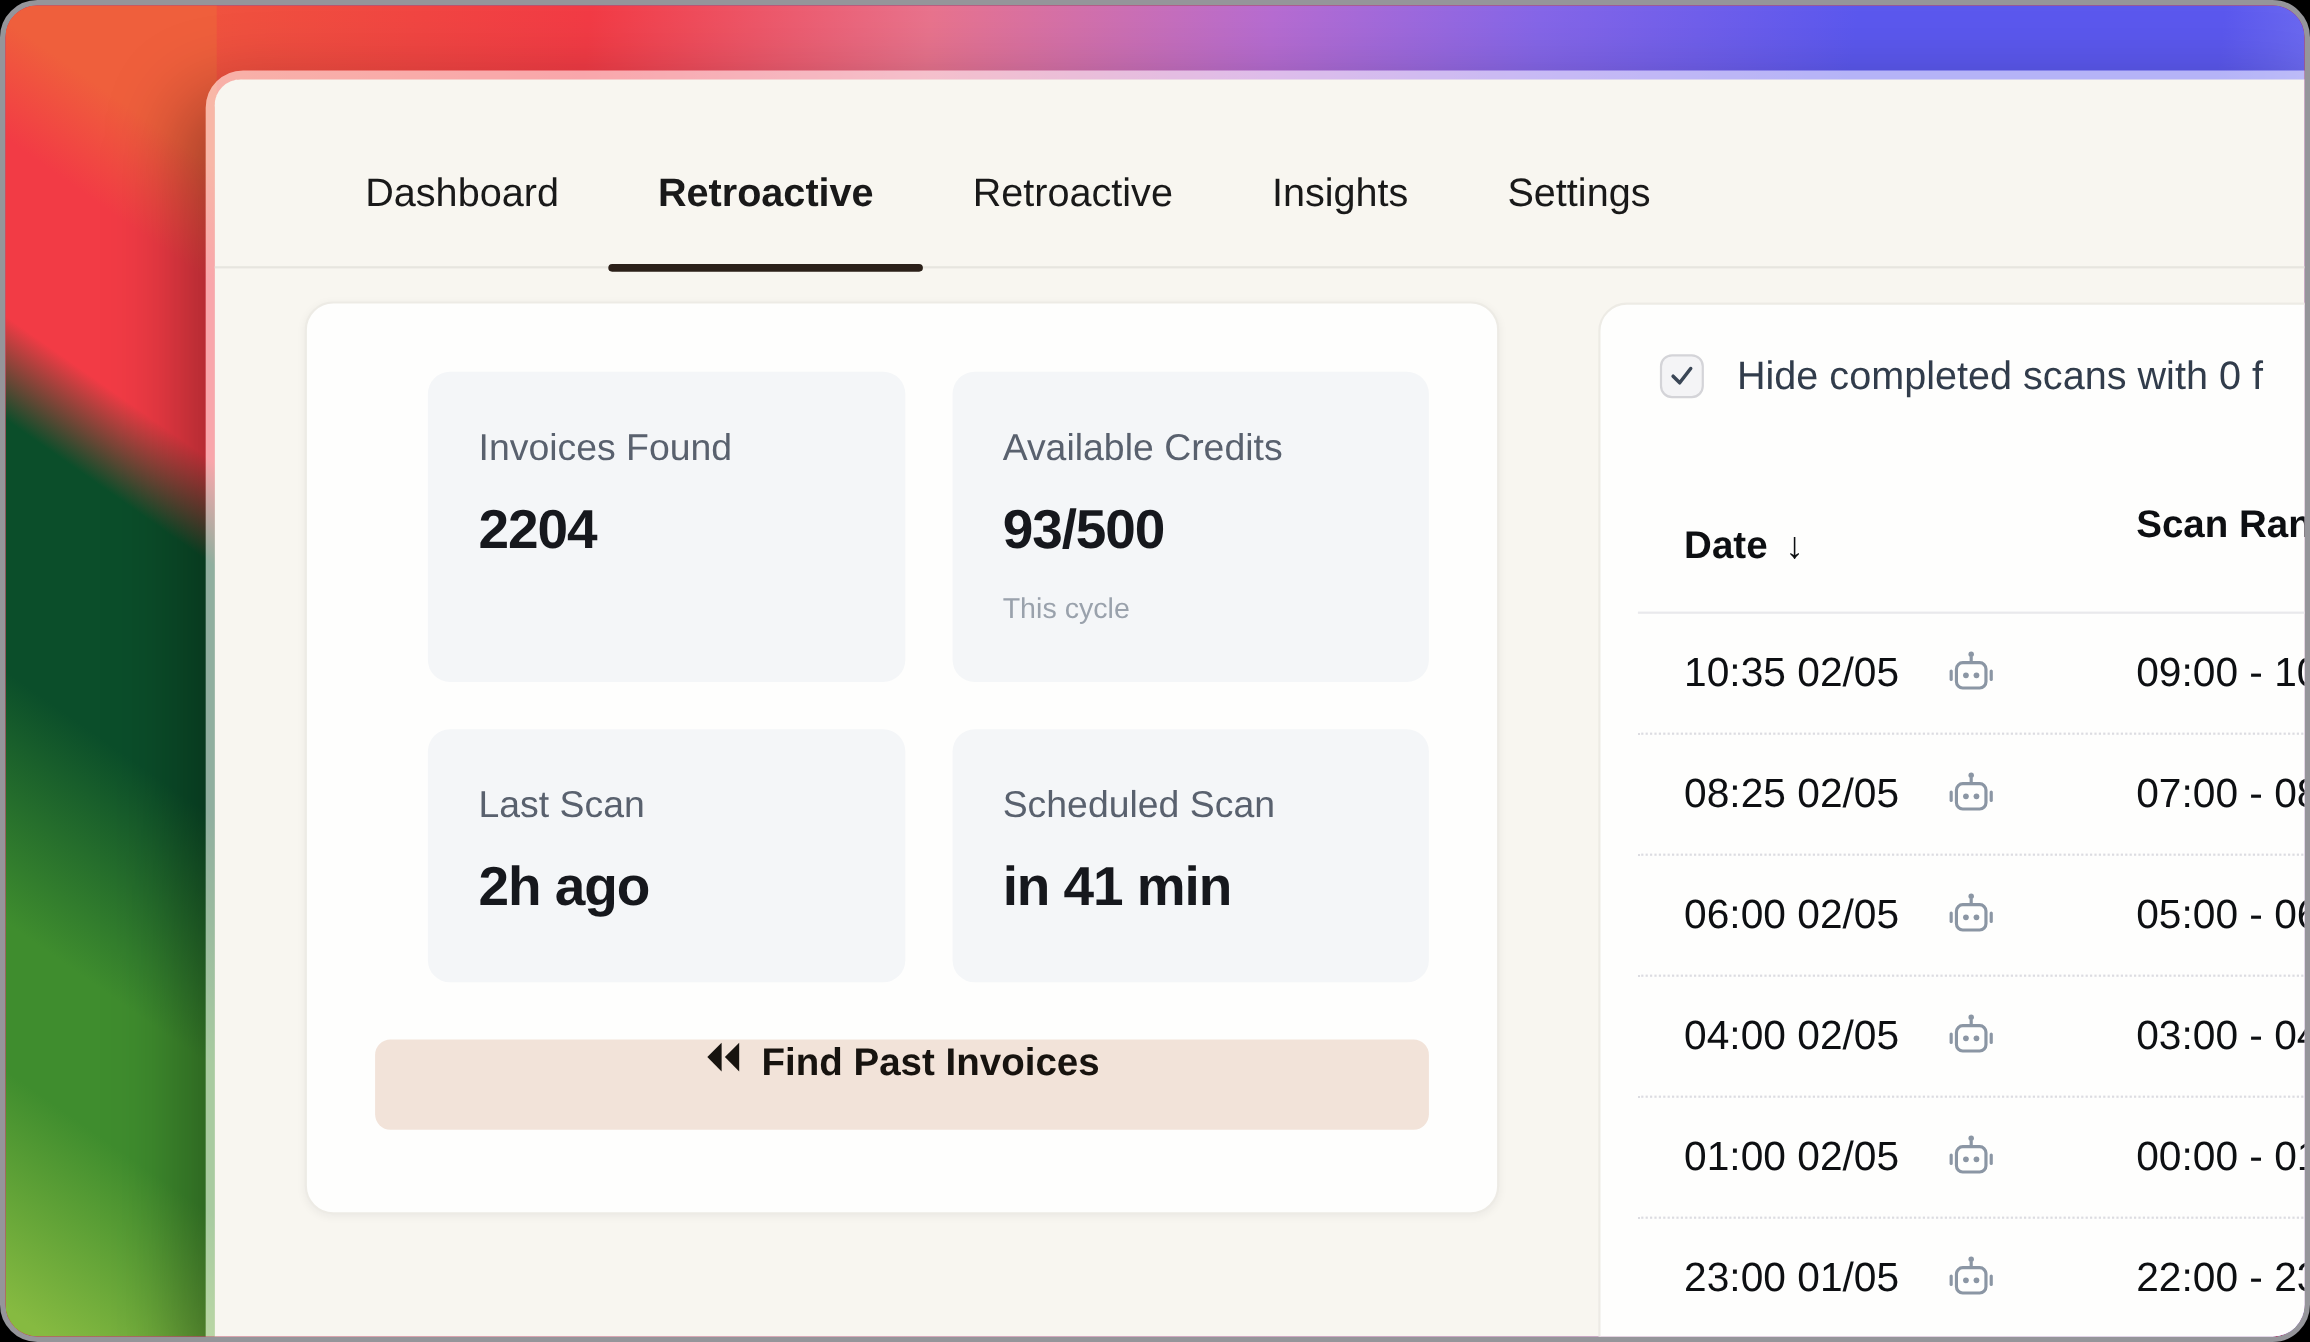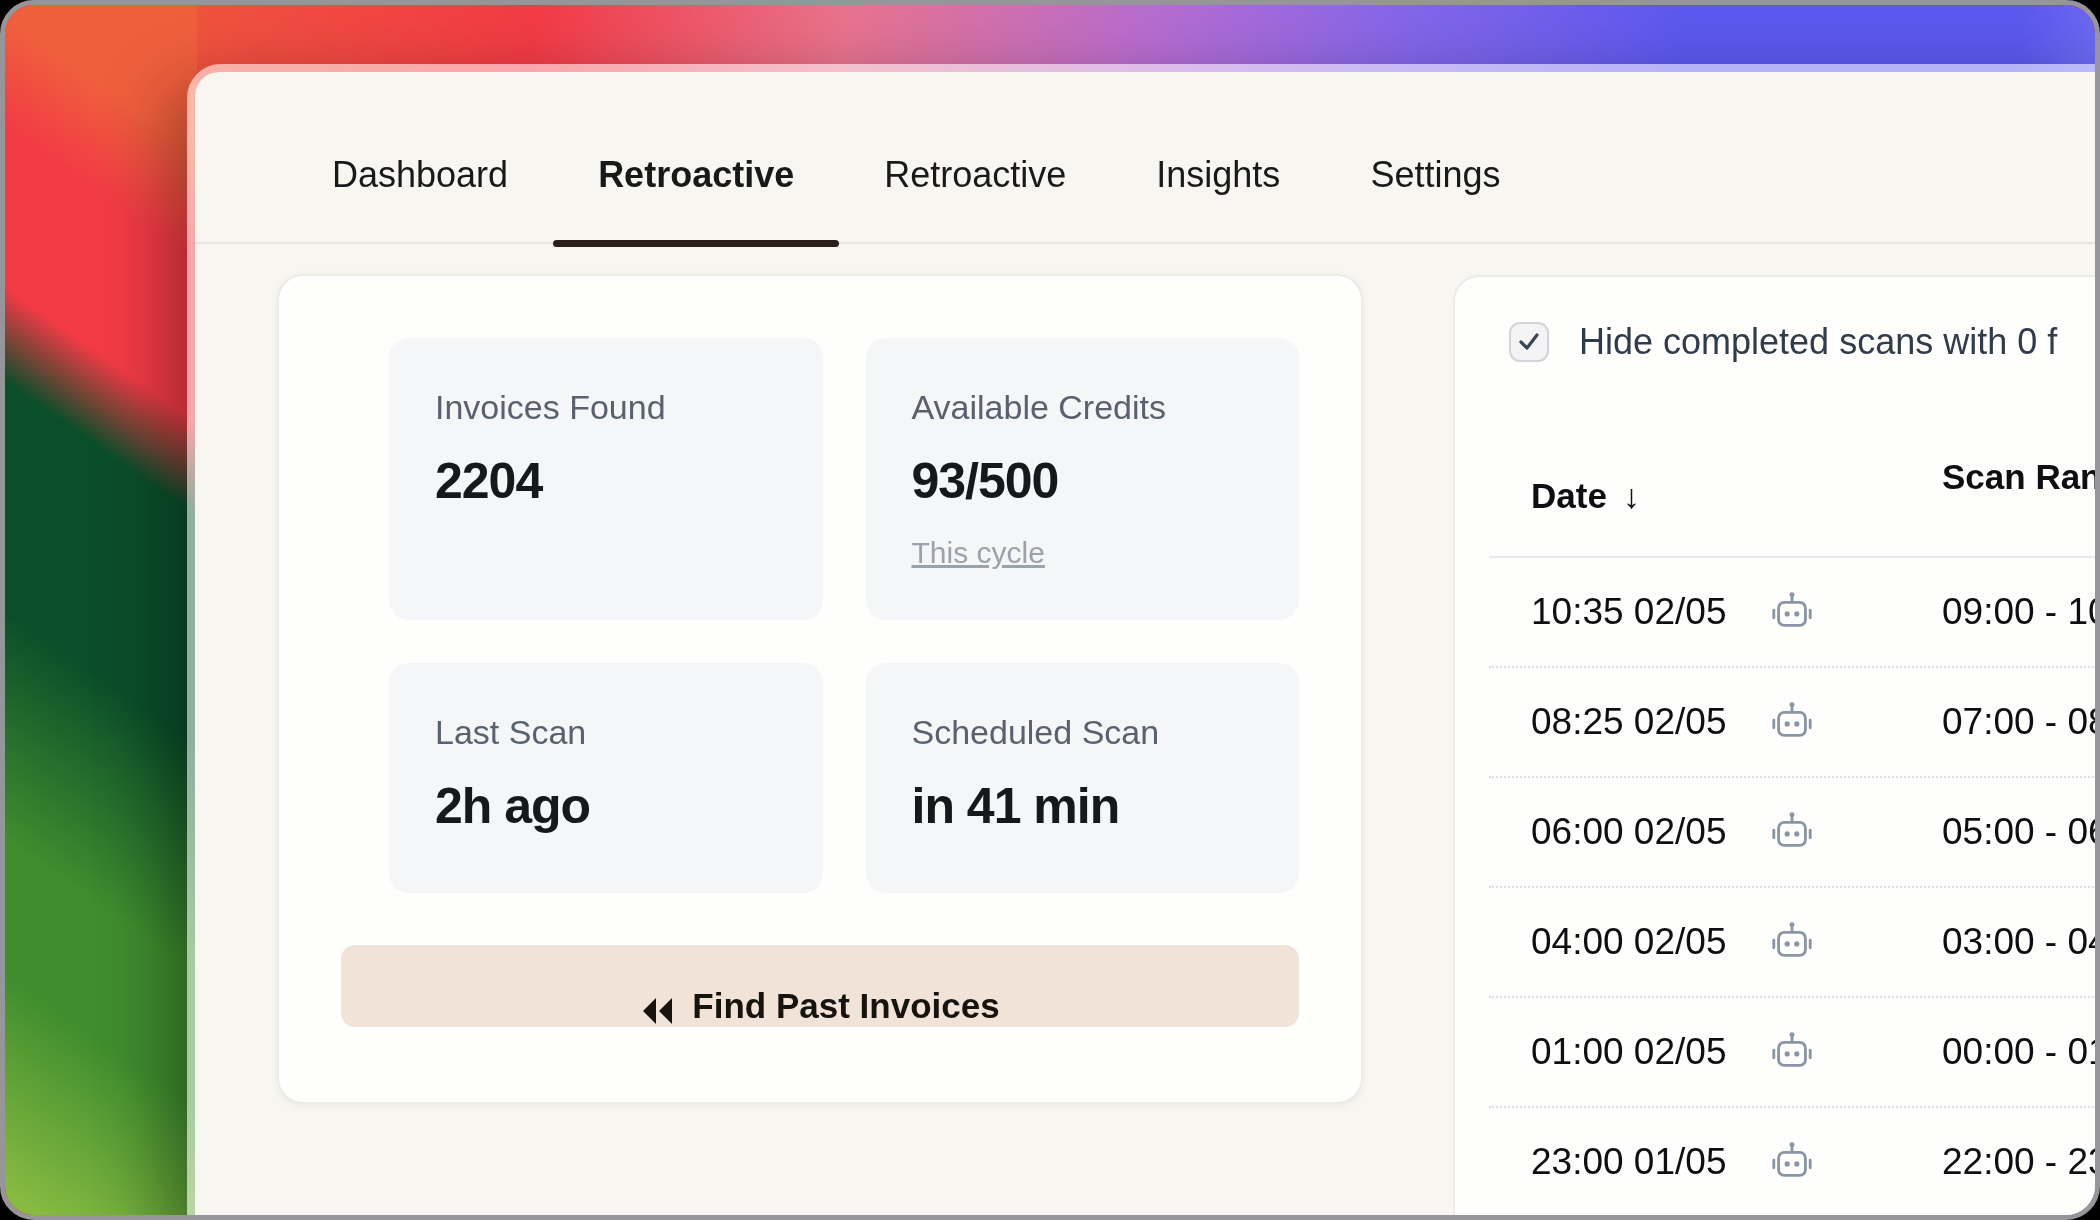--- a/index.html
+++ b/index.html
@@ -43,25 +43,25 @@
 
   
   .stats-card{position:absolute;left:82px;top:202px;width:1086px;height:830px;
       background:var(--card-bg);border:2px solid #edebe5;border-radius:26px;
       box-sizing:border-box;box-shadow:0 2px 8px rgba(25,25,35,0.05);}
   .tiles{display:grid;grid-template-columns:1fr 1fr;gap:43px;padding:62px 62px 0;margin-left:48px;}
   .tile{background:var(--tile-bg);border-radius:20px;padding:48px 46px;box-sizing:border-box;}
   .tile-label{font-size:34px;line-height:42px;color:var(--tile-label);}
   .tile-value{font-size:50px;line-height:78px;font-weight:700;margin-top:14px;
               color:var(--tile-value);letter-spacing:-1px;}
-  .tile-sub{font-size:30px;line-height:38px;margin-top:14px;color:var(--tile-sub);text-decoration:underline;}
+  .tile-sub{font-size:26px;line-height:38px;margin-top:14px;color:var(--tile-sub);}
   .tile-sub:empty{display:none;}
   .find-btn{margin:52px 62px 0;width:calc(100% - 124px);height:82px;border:none;
       border-radius:14px;background:var(--button-bg);color:var(--button-text);
-      display:flex;align-items:flex-end;justify-content:center;gap:18px;cursor:pointer;
+      display:flex;align-items:flex-start;justify-content:center;gap:18px;cursor:pointer;
       font-family:inherit;font-size:35px;font-weight:700;}
   .rewind{width:34px;height:30px;flex:none;}
 
   
   .scans-card{position:absolute;left:1258px;top:203px;right:-80px;height:1400px;
       background:var(--card-bg);border:2px solid #edebe5;border-radius:26px;
       box-sizing:border-box;overflow:hidden;}
   .filter{display:flex;align-items:center;gap:30px;padding:44px 0 0 54px;
       font-size:36px;color:var(--filter-text);white-space:nowrap;cursor:pointer;}
   .checkbox{width:40px;height:40px;flex:none;box-sizing:border-box;

